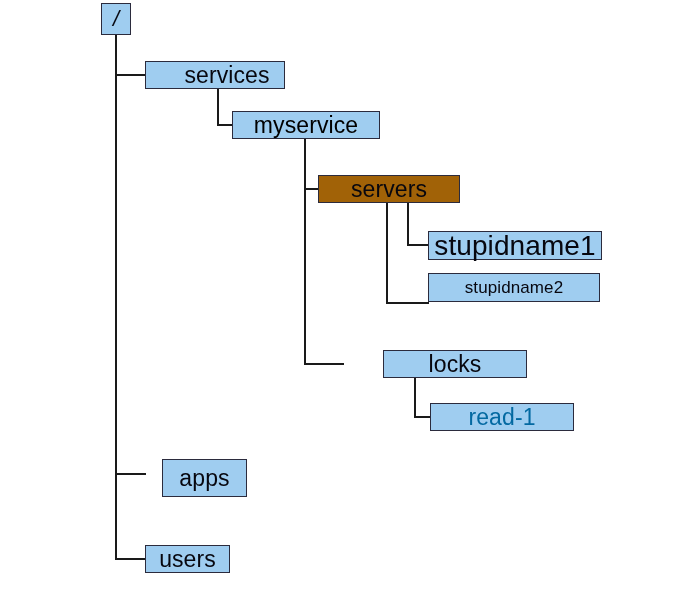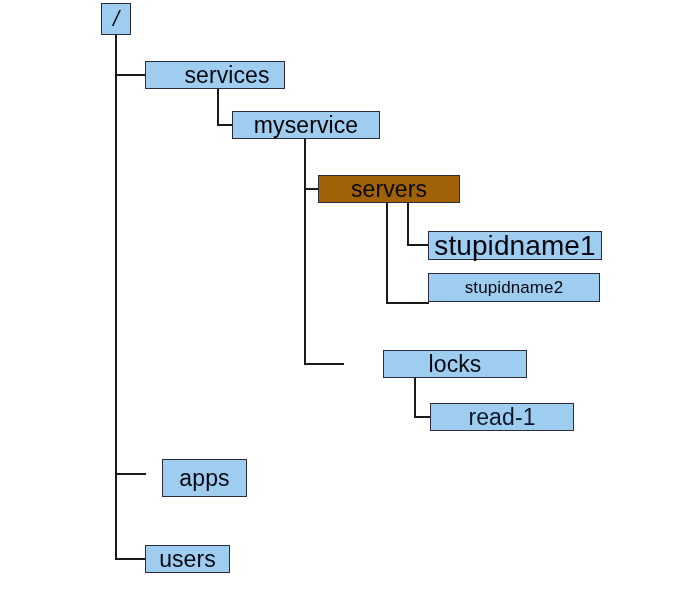--- a/index.html
+++ b/index.html
@@ -81,21 +81,21 @@
       </div>
       <div class="tree-node" style="left: 428px; top: 231px; width: 174px; height: 29px; background: rgb(159, 205, 240); border-color: rgb(43, 43, 61); color: rgb(7, 7, 15); font-size: 28px;">
         <span class="node-label">stupidname1</span>
       </div>
       <div class="tree-node" style="left: 428px; top: 273px; width: 172px; height: 29px; background: rgb(159, 205, 240); border-color: rgb(43, 43, 61); color: rgb(7, 7, 15); font-size: 17px;">
         <span class="node-label">stupidname2</span>
       </div>
       <div class="tree-node" style="left: 343px; top: 350px; width: 144px; height: 28px; background: rgb(159, 205, 240); border-color: rgb(43, 43, 61); color: rgb(7, 7, 15); font-size: 23px; margin-left: 40px;">
         <span class="node-label">locks</span>
       </div>
-      <div class="tree-node" style="left: 430px; top: 403px; width: 144px; height: 28px; background: rgb(159, 205, 240); border-color: rgb(43, 43, 61); color: #0f172a; font-size: 23px;">
+      <div class="tree-node" style="left: 430px; top: 403px; width: 144px; height: 28px; background: rgb(159, 205, 240); border-color: rgb(43, 43, 61); color: #0369a1; font-size: 23px;">
         <span class="node-label">read-1</span>
       </div>
       <div class="tree-node" style="left: 162px; top: 459px; width: 85px; height: 38px; background: rgb(159, 205, 240); border-color: rgb(43, 43, 61); color: rgb(7, 7, 15); font-size: 23px;">
         <span class="node-label">apps</span>
       </div>
       <div class="tree-node" style="left: 145px; top: 545px; width: 85px; height: 28px; background: rgb(159, 205, 240); border-color: rgb(43, 43, 61); color: rgb(7, 7, 15); font-size: 23px; text-align: center;">
         <span class="node-label">users</span>
       </div>
     </div>
 </div>

